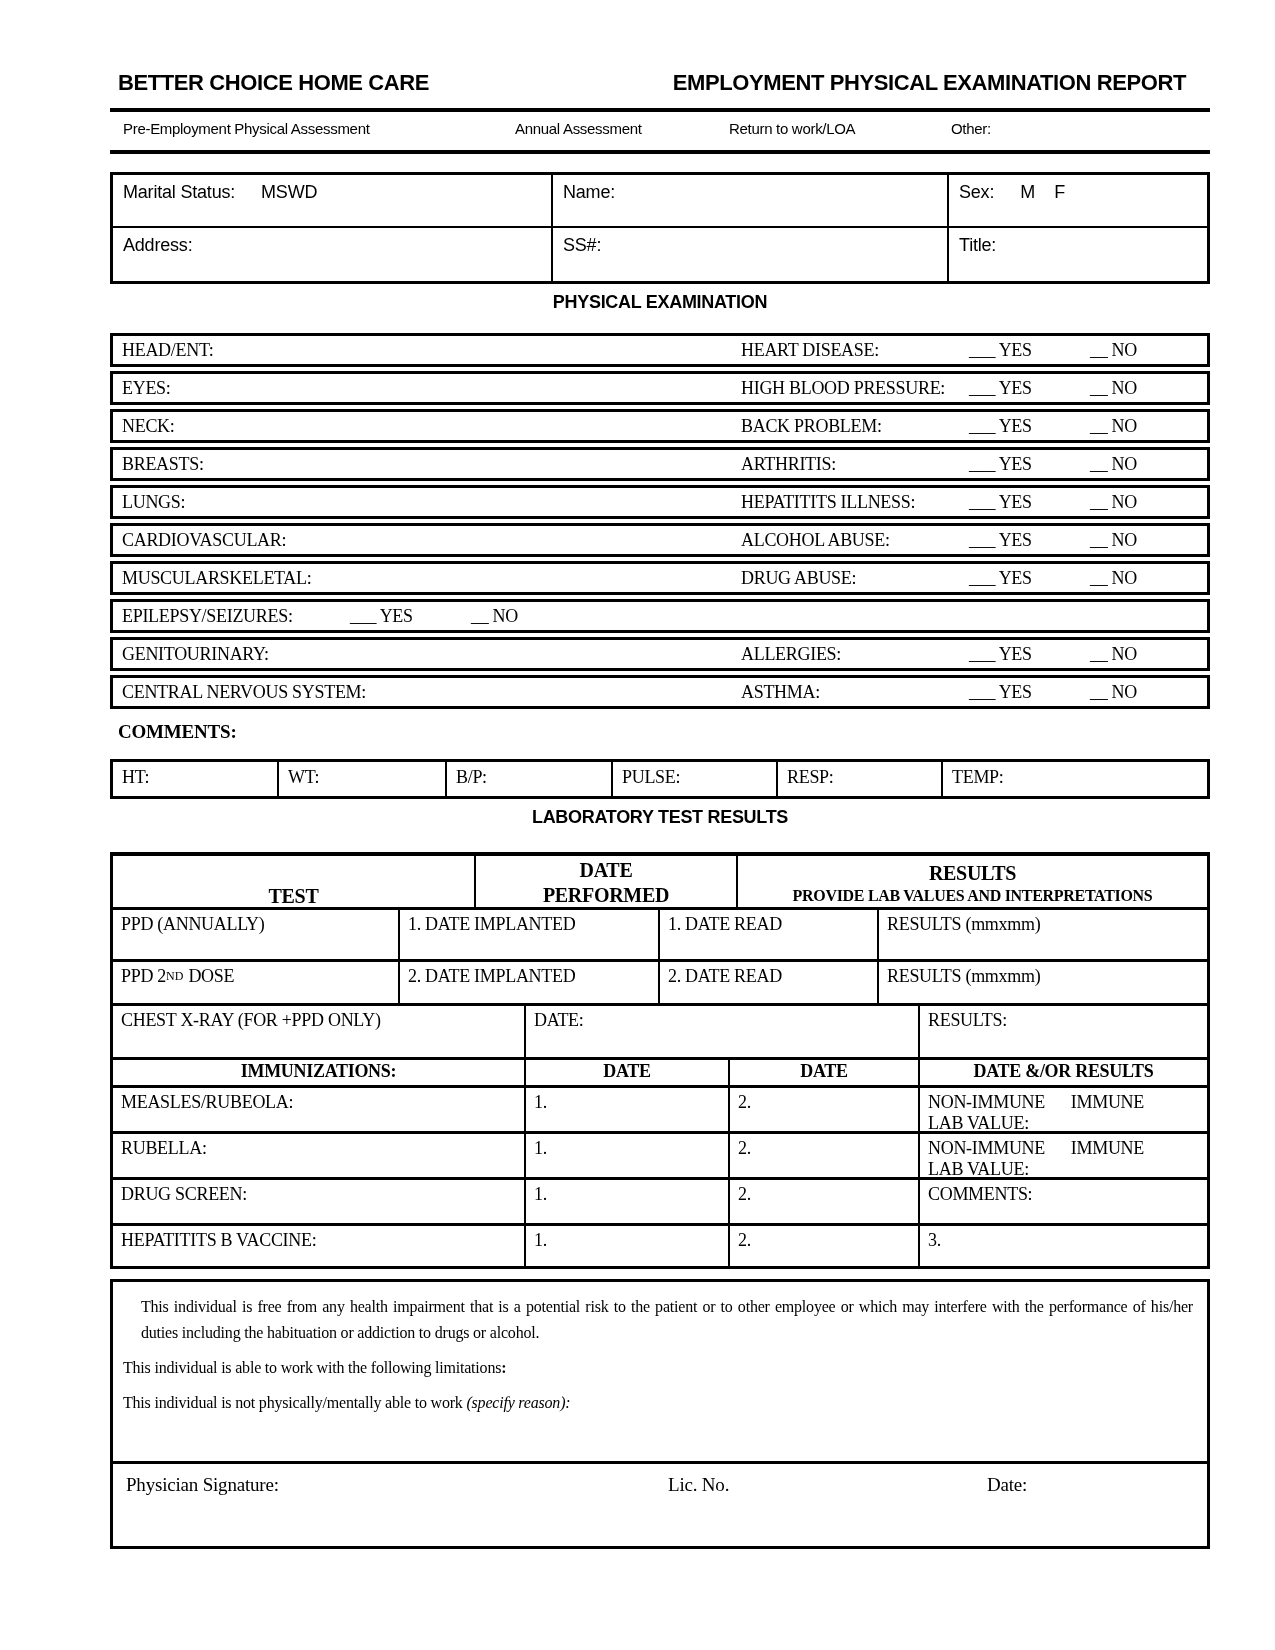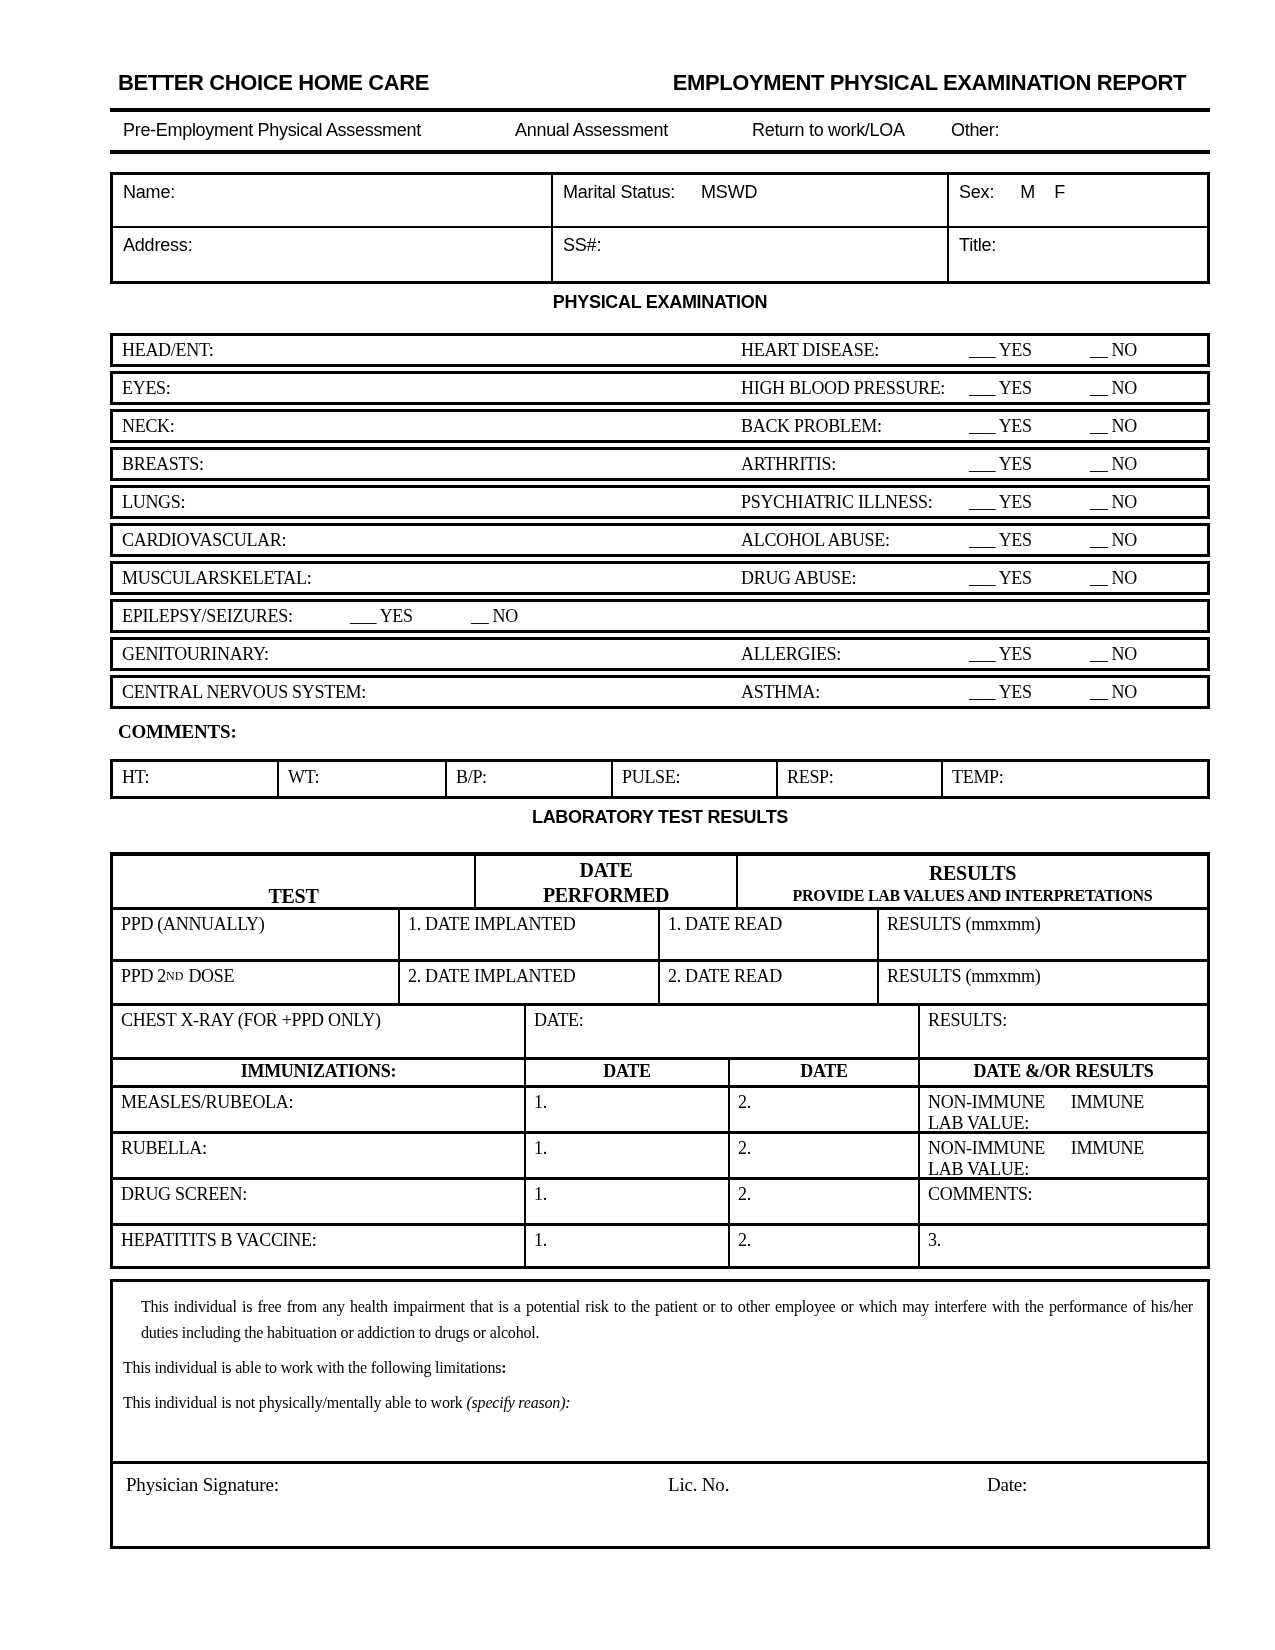--- a/index.html
+++ b/index.html
@@ -9,25 +9,25 @@
 
   
   .hdr-row { margin-top:70px; display:flex; justify-content:space-between; align-items:baseline;
              padding:0 24px 0 8px; font-family:"Liberation Sans",sans-serif; font-weight:bold;
              font-size:22px; letter-spacing:-0.4px; }
   .rule { height:4px; background:#000; }
   .rule-1 { margin-top:12px; }
   .rule-2 { margin-top:0; }
 
   .assess-row { position:relative; height:38px; font-family:"Liberation Sans",sans-serif;
-                font-size:18px; letter-spacing:-0.3px; }
+                font-size:15px; letter-spacing:-0.3px; }
   .assess-row span { position:absolute; top:8px; white-space:nowrap; cursor:default; }
   .opt-pre    { left:13px; }
   .opt-annual { left:405px; }
-  .opt-return { left:642px; }
+  .opt-return { left:619px; }
   .opt-other  { left:841px; }
 
   
   .id-table { margin-top:18px; border:3px solid #000; display:grid;
               grid-template-columns:440px 396px 1fr; font-family:"Liberation Sans",sans-serif;
               font-size:18px; letter-spacing:-0.2px; }
   .id-cell { height:53px; padding:7px 0 0 10px; border-right:2px solid #000; border-bottom:2px solid #000; }
   .id-cell:nth-child(3n) { border-right:none; }
   .id-cell:nth-child(n+4) { border-bottom:none; }
   .inline-opt { white-space:pre; margin-left:26px; }
@@ -113,24 +113,24 @@
       <span class="opt-pre">Pre-Employment Physical Assessment</span>
       <span class="opt-annual">Annual Assessment</span>
       <span class="opt-return">Return to work/LOA</span>
       <span class="opt-other">Other:</span>
     </div>
 
     <div class="rule rule-2"></div>
 
     <div class="id-table">
       <div class="id-cell">
+        <span>Marital Status:</span><span class="inline-opt">MSWD</span>
+      </div>
+      <div class="id-cell">
         <span>Name:</span>
-      </div>
-      <div class="id-cell">
-        <span>Marital Status:</span><span class="inline-opt">MSWD</span>
       </div>
       <div class="id-cell">
         <span>Sex:</span><span class="inline-opt">M    F</span>
       </div>
       <div class="id-cell">
         <span>Address:</span>
       </div>
       <div class="id-cell">
         <span>SS#:</span>
       </div>
@@ -169,21 +169,21 @@
       <div class="exam-row">
         <span class="exam-left">BREASTS:</span>
         <span class="exam-cond">ARTHRITIS:</span>
         <span class="exam-yesno">
             <span>___ YES</span>
             <span>__ NO</span>
           </span>
       </div>
       <div class="exam-row">
         <span class="exam-left">LUNGS:</span>
-        <span class="exam-cond">PSYCHIATRIC ILLNESS:</span>
+        <span class="exam-cond">HEPATITITS ILLNESS:</span>
         <span class="exam-yesno">
             <span>___ YES</span>
             <span>__ NO</span>
           </span>
       </div>
       <div class="exam-row">
         <span class="exam-left">CARDIOVASCULAR:</span>
         <span class="exam-cond">ALCOHOL ABUSE:</span>
         <span class="exam-yesno">
             <span>___ YES</span>

